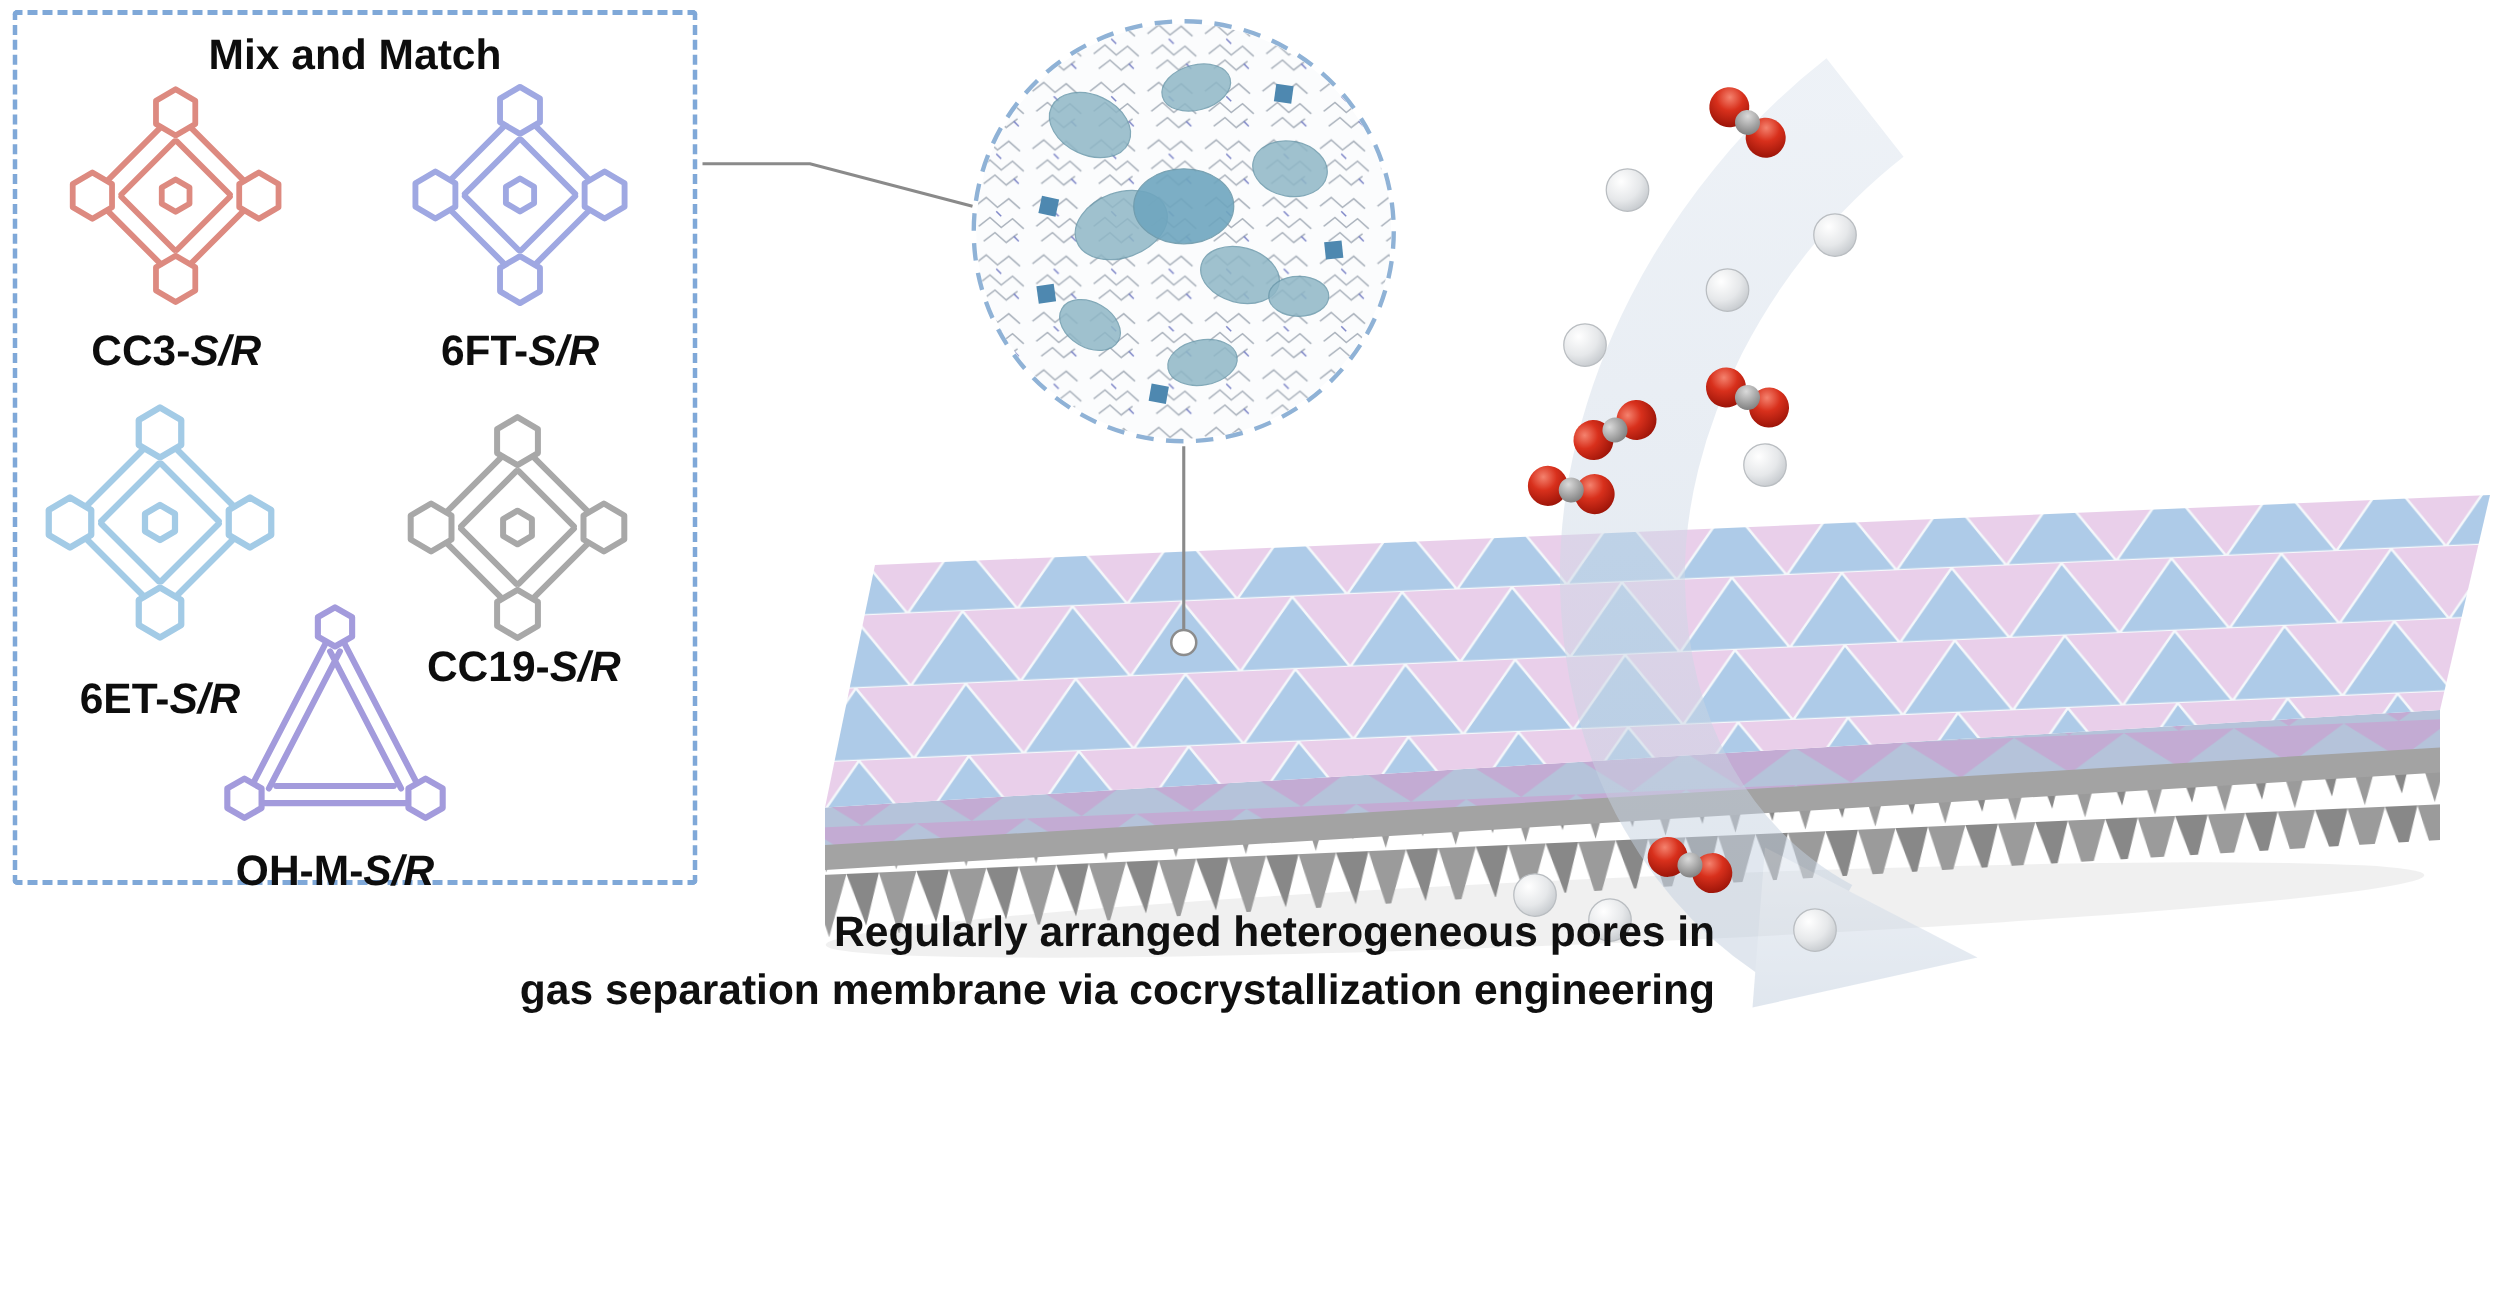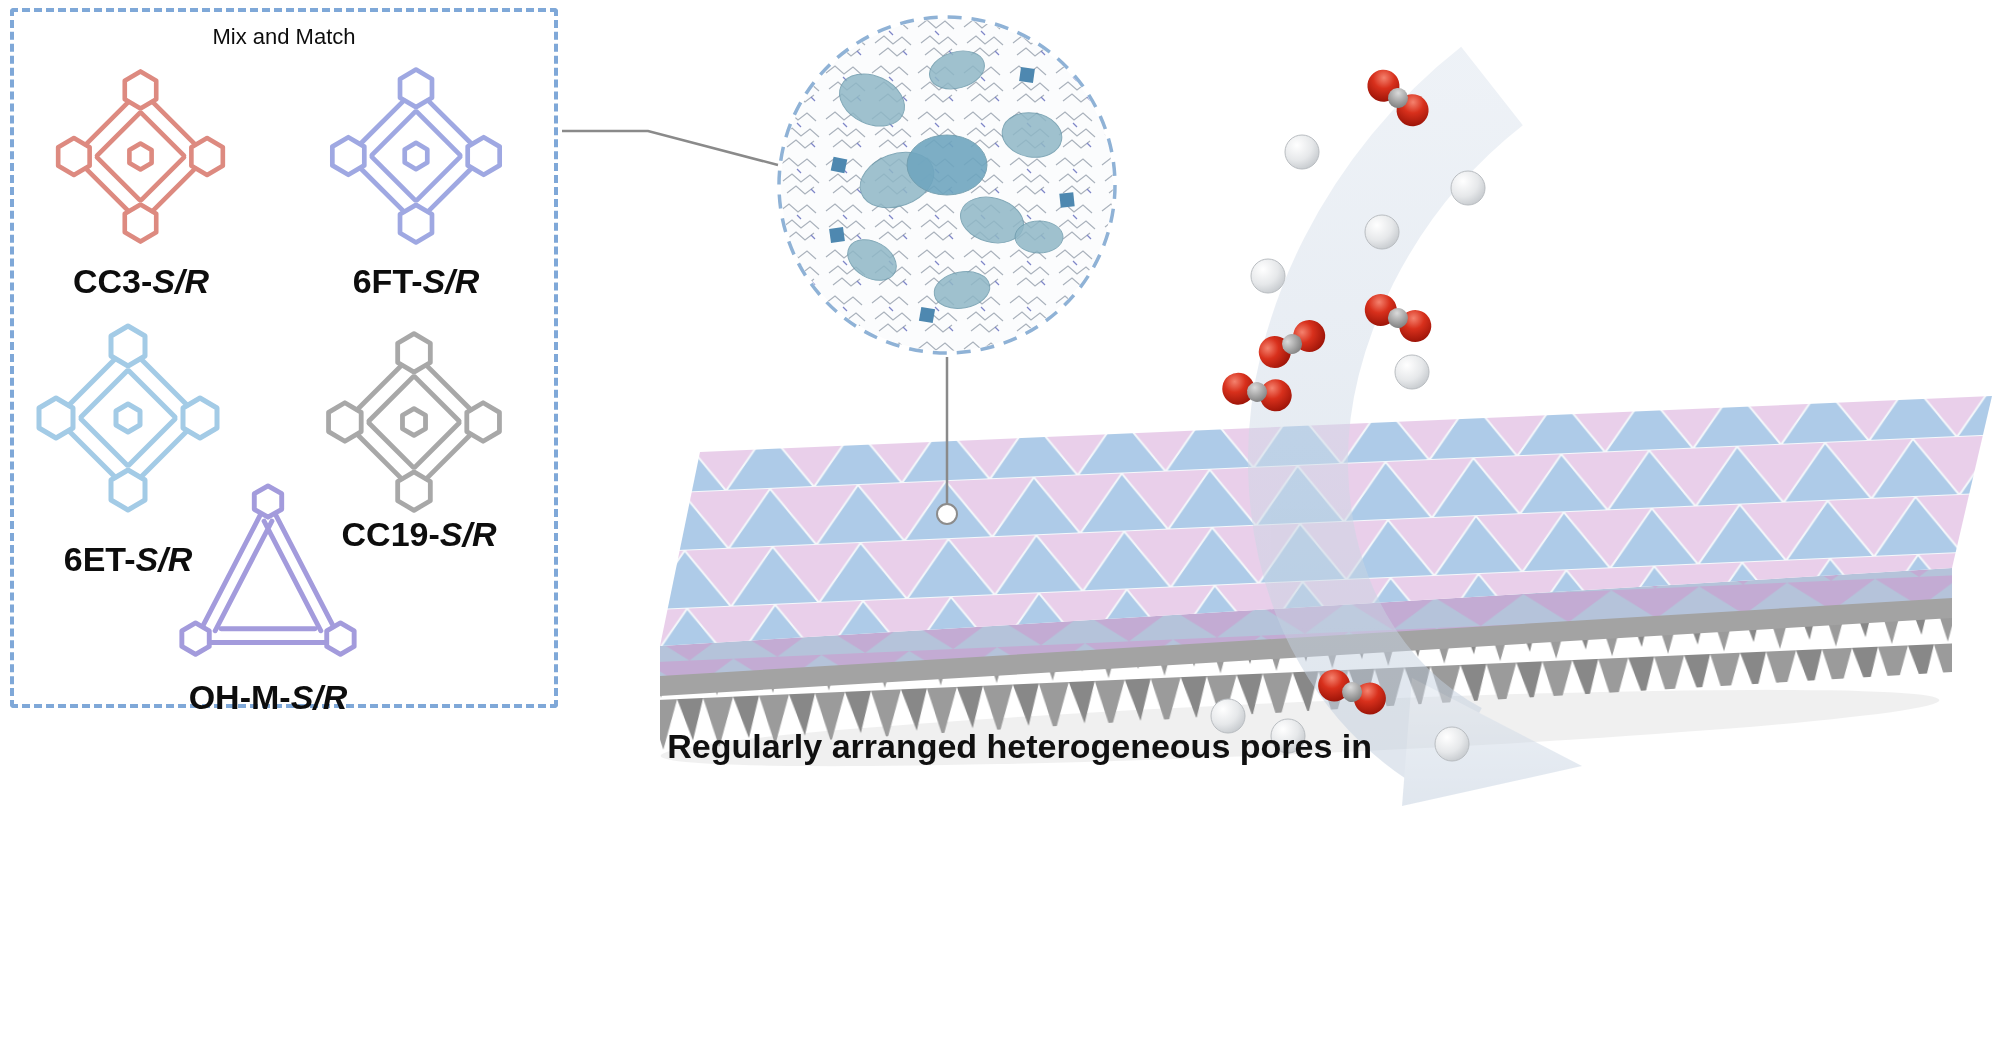--- a/index.html
+++ b/index.html
@@ -7,21 +7,21 @@
     position:relative;width:2004px;height:1044px;background:#fff;
     font-family:"Liberation Sans", sans-serif;overflow:hidden;
   }
   .scene{position:absolute;left:0;top:0;}
   .panel{
     position:absolute;left:10px;top:8px;width:548px;height:700px;
     border:4px dashed #7FA8D8;border-radius:4px;box-sizing:border-box;
   }
   .panel-title{
     position:absolute;left:0;top:10px;width:100%;text-align:center;
-    font-size:22px;font-weight:normal;color:#0d0d0d;line-height:1.32;
+    font-size:34px;font-weight:bold;color:#0d0d0d;line-height:1.32;
   }
   .mol-label{
     position:absolute;transform:translateX(-50%);white-space:nowrap;
     font-size:34px;font-weight:bold;color:#0d0d0d;
   }
   .mol-label i{font-style:italic;}
   .caption{
     position:absolute;left:172px;top:724px;width:1200px;text-align:right;
     font-size:34px;font-weight:bold;color:#101010;line-height:1.34;
   }
@@ -191,15 +191,16 @@
   </div>
 
   <div class="mol-label" style="left:141px;top:262px"><span>CC3-</span><i>S/R</i></div>
   <div class="mol-label" style="left:416px;top:262px"><span>6FT-</span><i>S/R</i></div>
   <div class="mol-label" style="left:128px;top:540px"><span>6ET-</span><i>S/R</i></div>
   <div class="mol-label" style="left:419px;top:515px"><span>CC19-</span><i>S/R</i></div>
   <div class="mol-label" style="left:268px;top:678px"><span>OH-M-</span><i>S/R</i></div>
 
   <div class="caption">
     <div>Regularly arranged heterogeneous pores in</div>
+    <div>gas separation membrane via cocrystallization engineering</div>
   </div>
 
 </div>
 
 </body></html>

